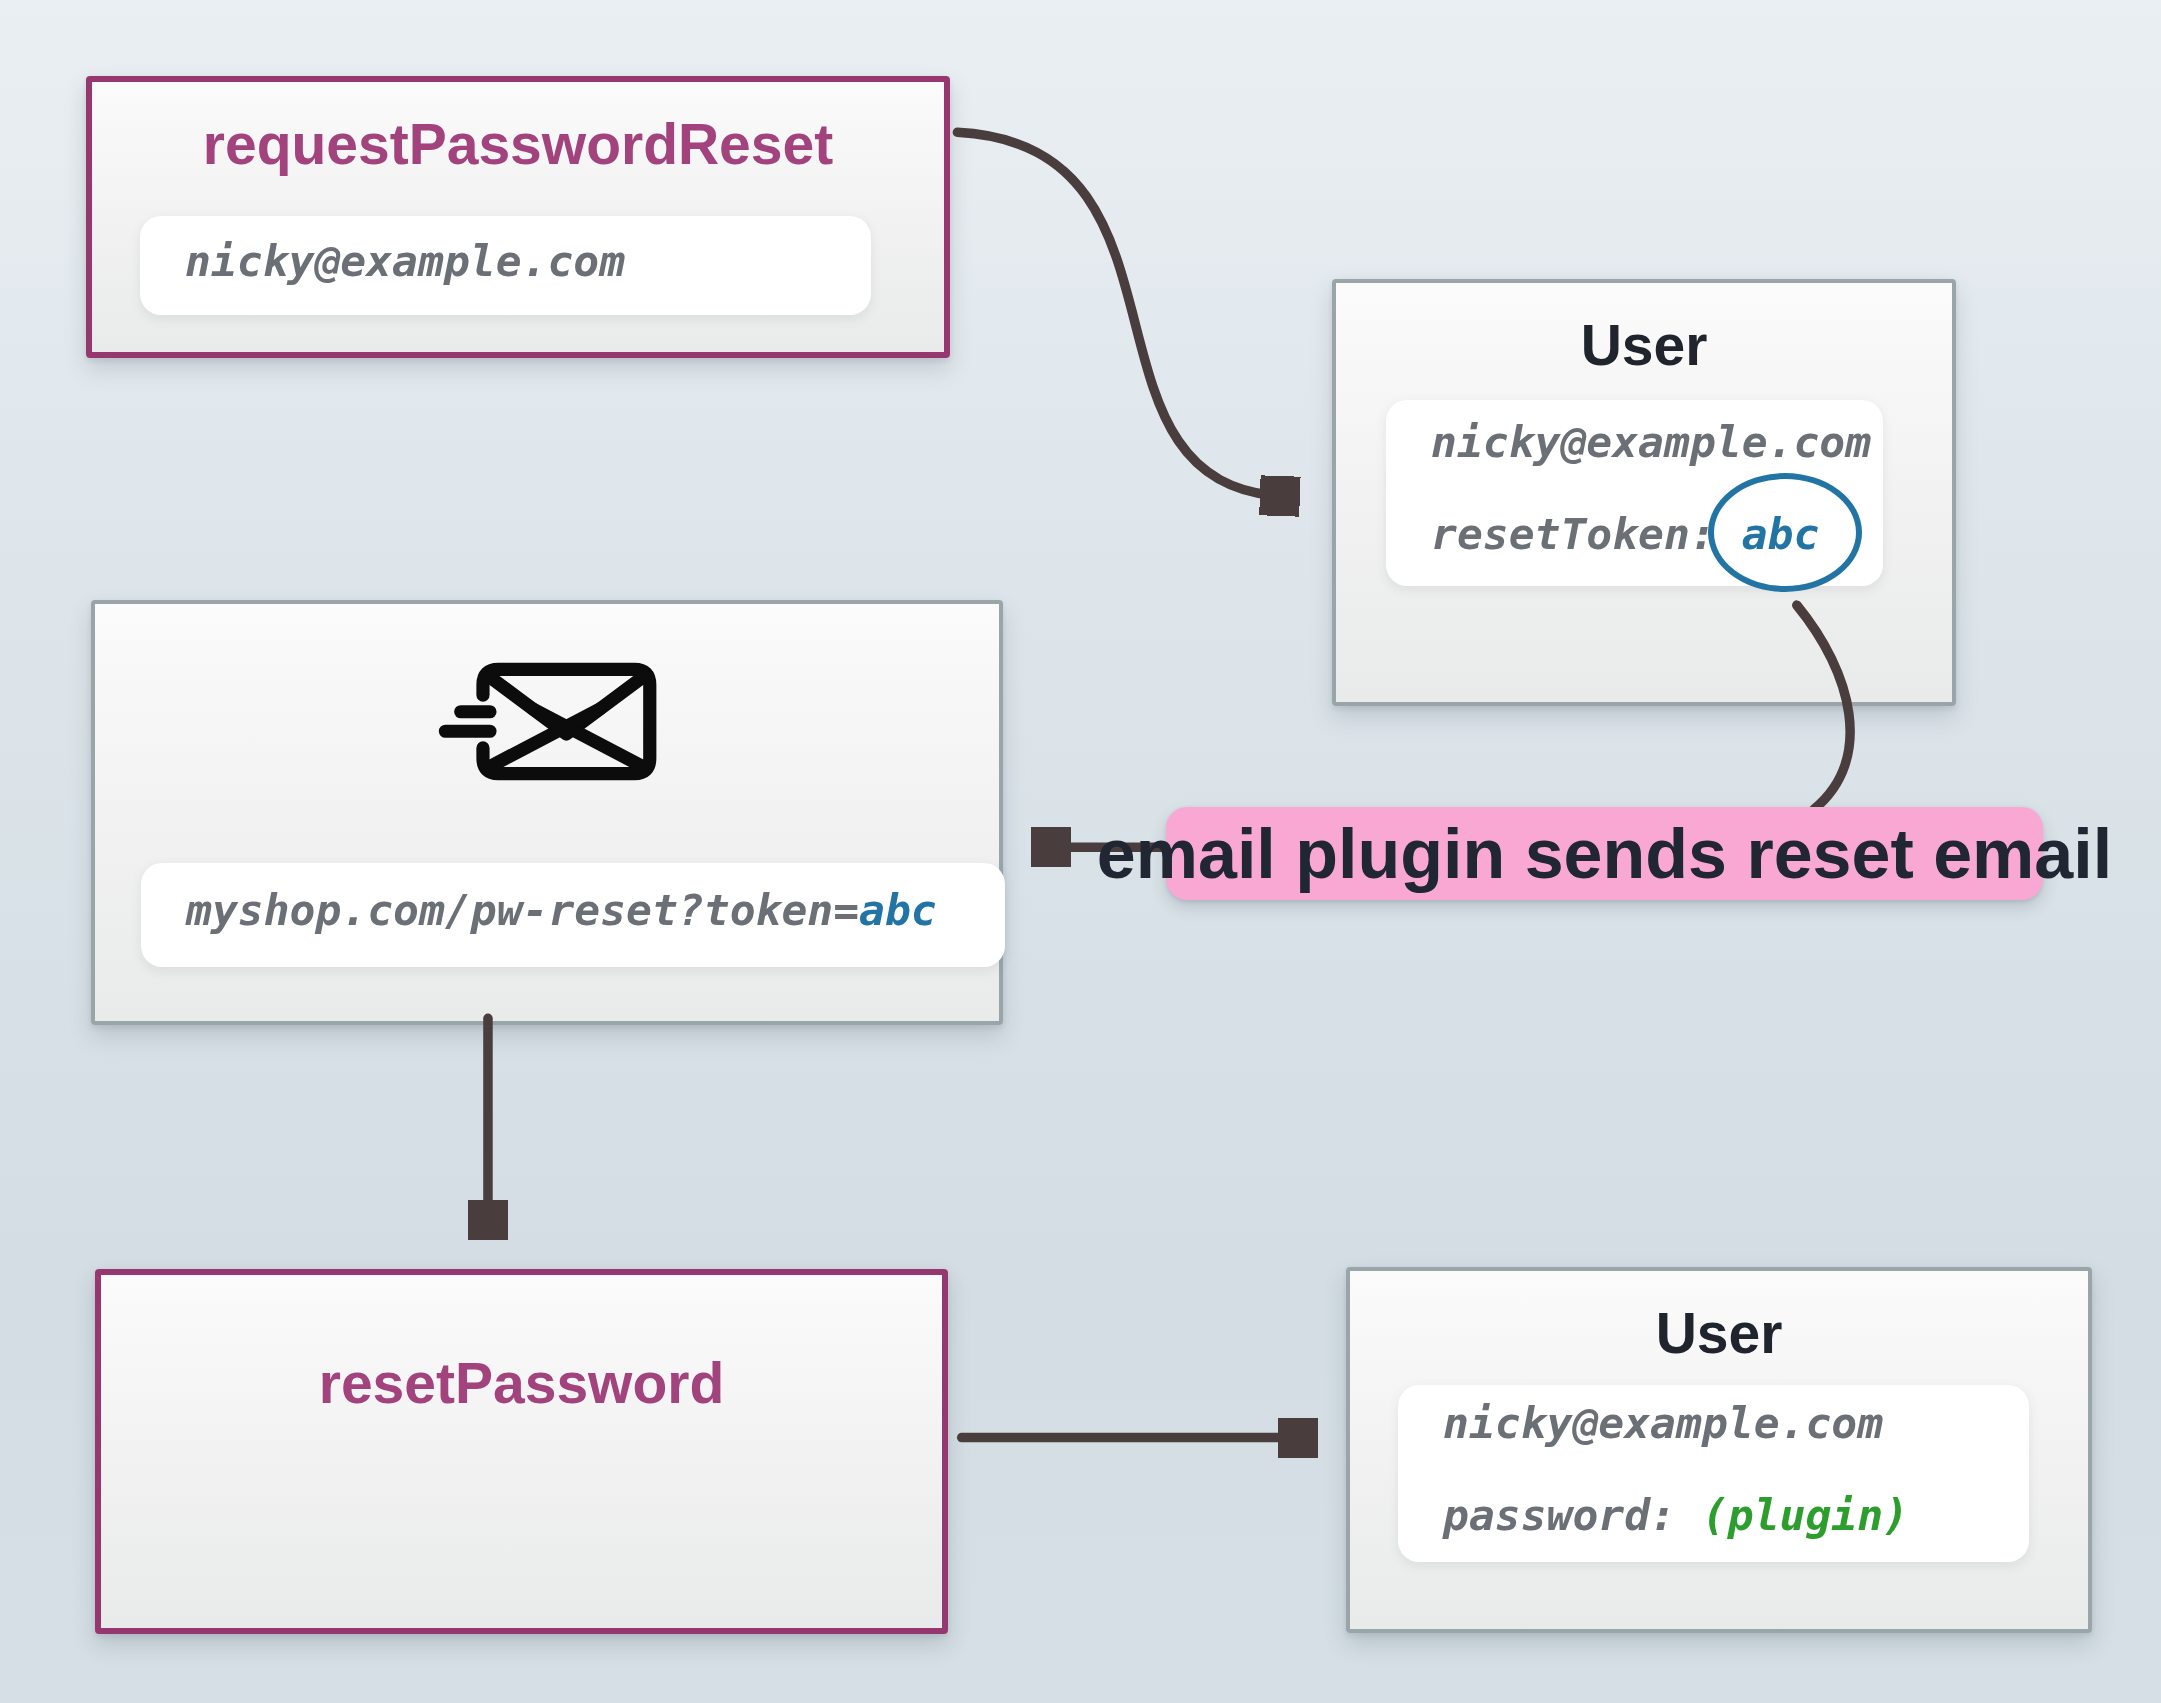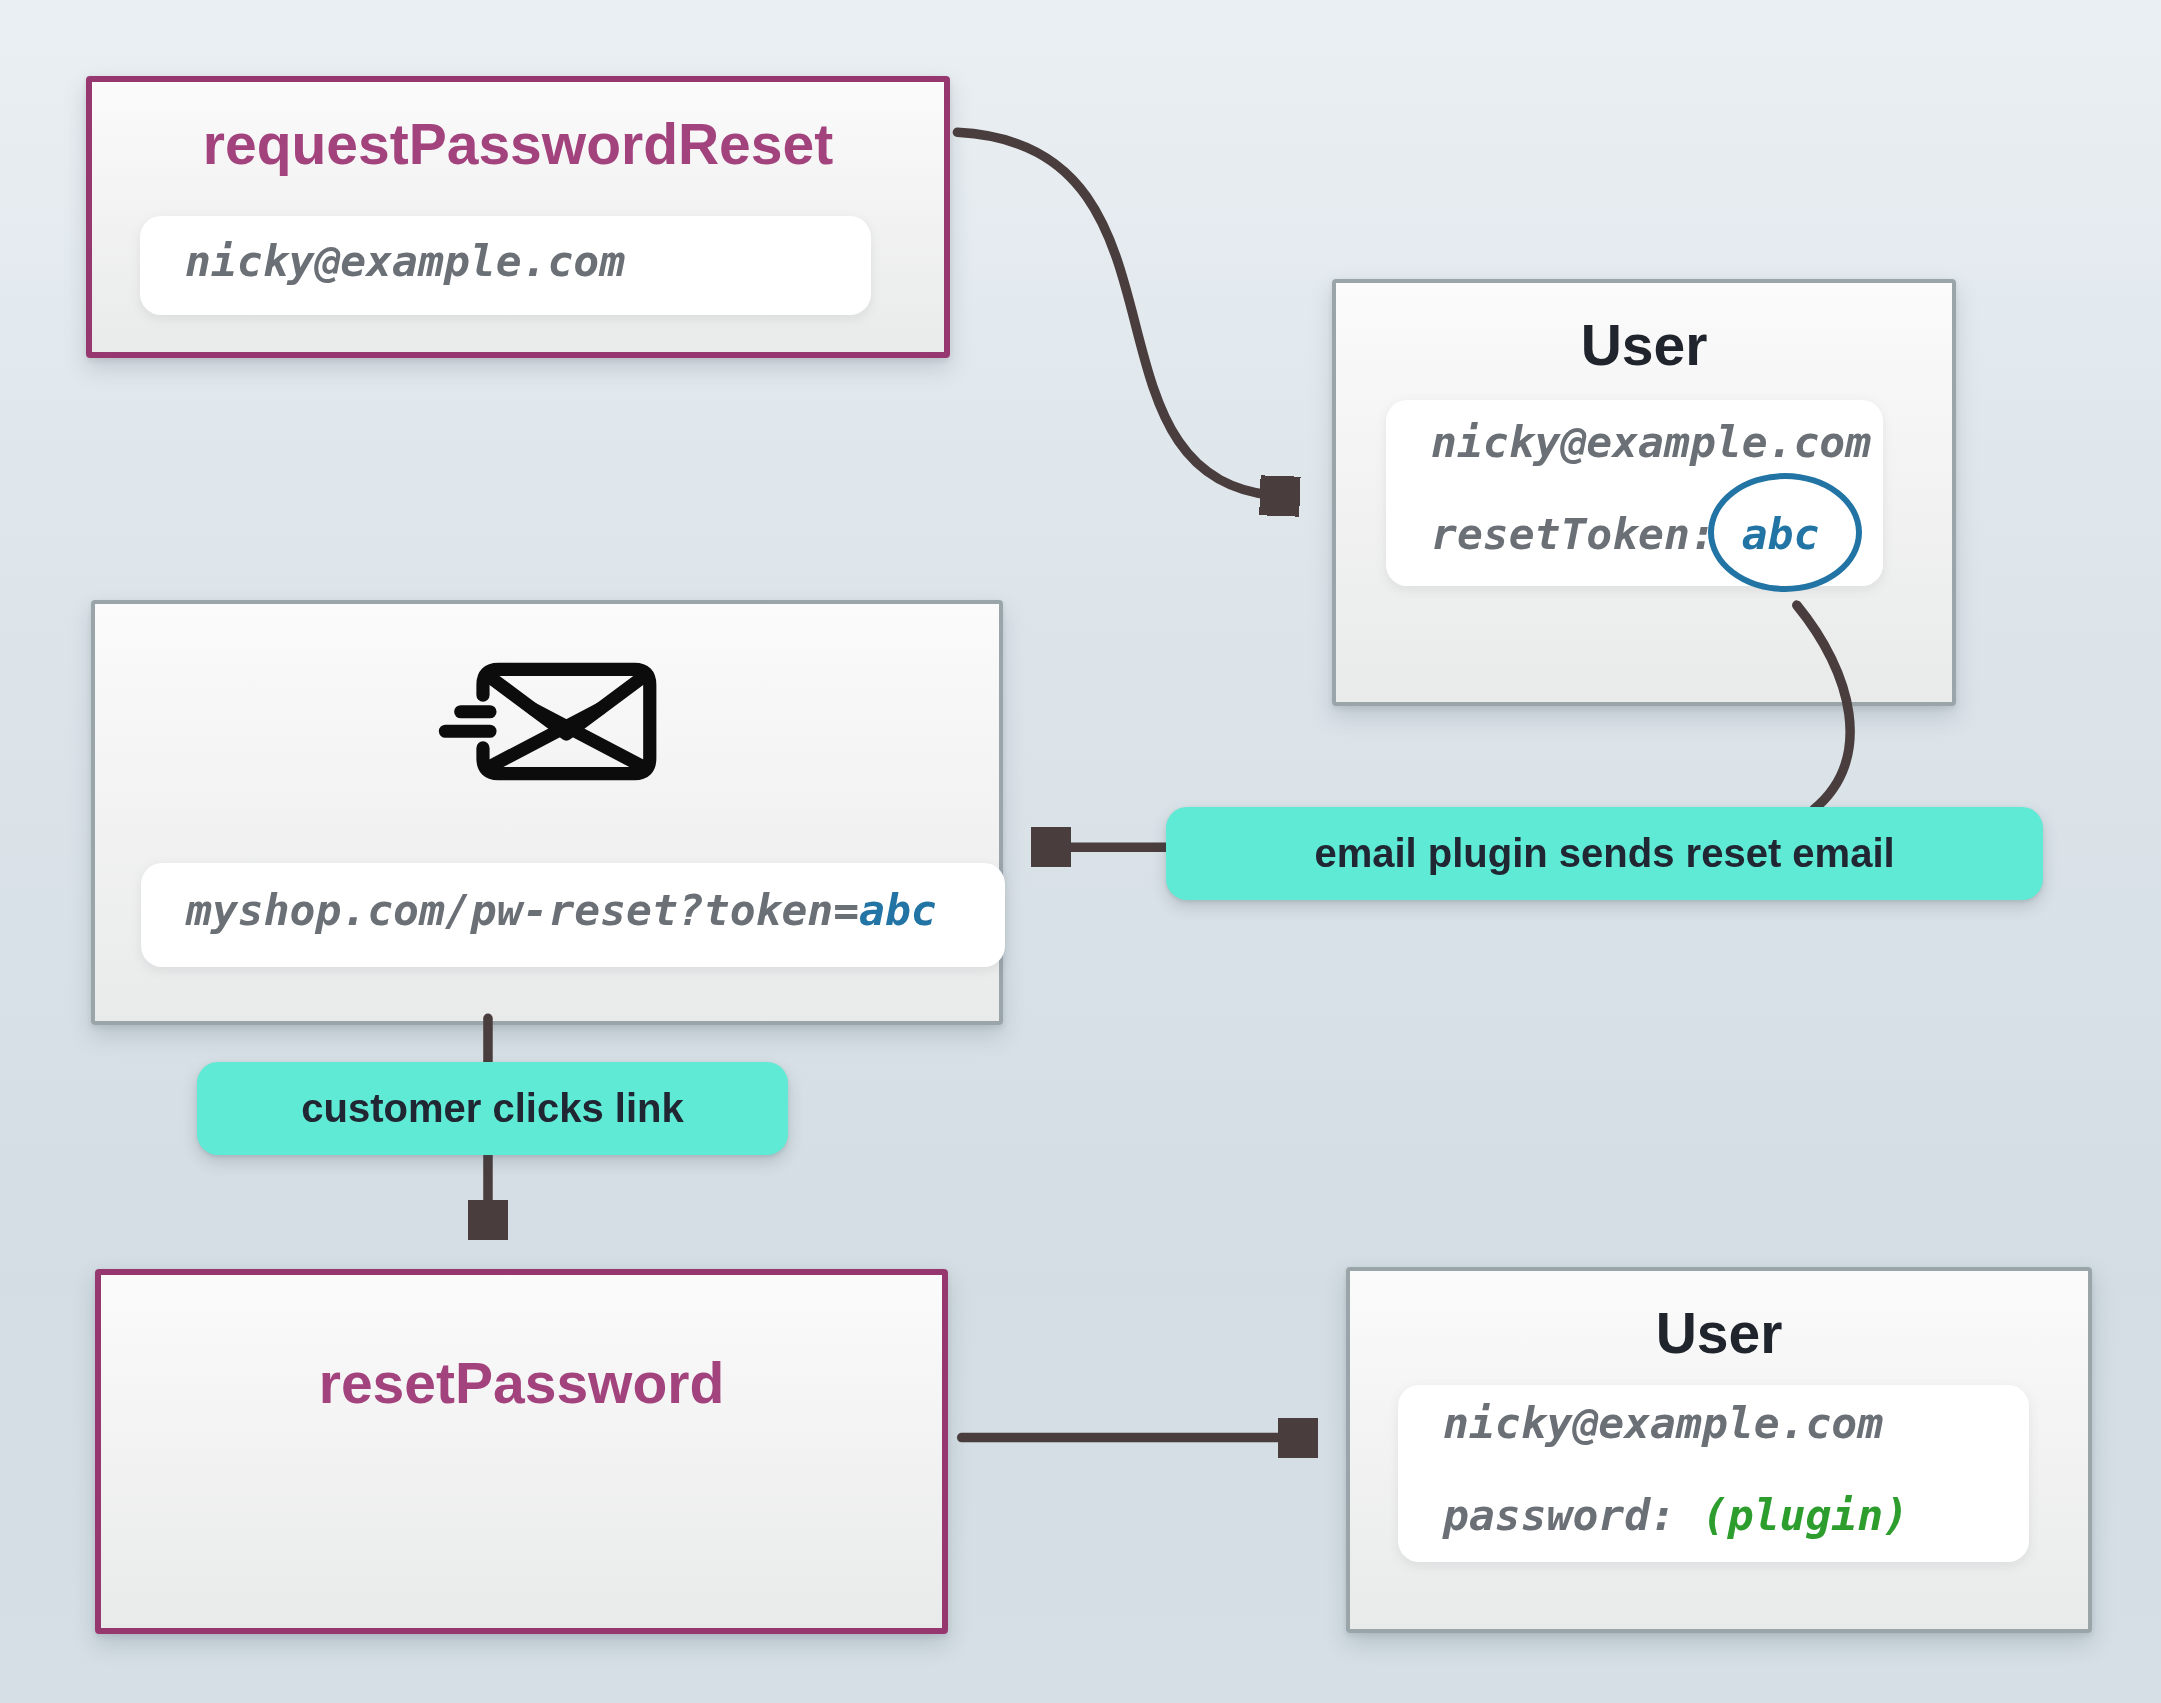--- a/index.html
+++ b/index.html
@@ -39,23 +39,23 @@
   }
   .mono.blue  { color:#2274a5; }
   .mono.green { color:#2d9e2d; }
 
   .token-circle {
     position:absolute; border:6px solid #2274a5; border-radius:50%;
     box-sizing:border-box; background:transparent;
   }
 
   .note-label {
-    position:absolute; background:#5eead4; border-radius:21px;
+    position:absolute; background:#f9a8d4; border-radius:21px;
     display:flex; align-items:center; justify-content:center;
-    color:#212633; font-weight:700; font-size:40px; white-space:nowrap;
+    color:#212633; font-weight:700; font-size:70px; white-space:nowrap;
     box-shadow:0 7px 15.6px rgba(55,70,85,0.20), 0 1.7px 3.5px rgba(55,70,85,0.12);
   }
 
   .arrow-layer { position:absolute; left:0; top:0; width:2162px; height:1703px; pointer-events:none; }
   .arrow-layer path { stroke:#4a3d3d; stroke-width:11; fill:none; stroke-linecap:round; stroke-linejoin:round; }
 
   .send-icon { position:absolute; }
   .send-icon path { stroke:#0c0c0c; stroke-width:19; fill:none; stroke-linecap:round; stroke-linejoin:round; }
 </style>
 </head>
@@ -112,16 +112,15 @@
       </marker>
     </defs>
     <path d="M1107,153 C1400,168 1230,565 1487,574" marker-end="url(#ah)"></path>
     <path d="M2078,700 C2142,778 2168,878 2098,936"></path>
     <path d="M1352,980 L1208,980" marker-end="url(#ah)"></path>
     <path d="M564,1178 L564,1418" marker-end="url(#ah)"></path>
     <path d="M1112,1663 L1508,1663" marker-end="url(#ah)"></path>
   </svg>
 
   <div class="note-label" style="left:1166px; top:807px; width:877px; height:93px;">email plugin sends reset email</div>
-  <div class="note-label" style="left:197px; top:1062px; width:591px; height:93px;">customer clicks link</div>
 
 </div>
 
 
 </body></html>

